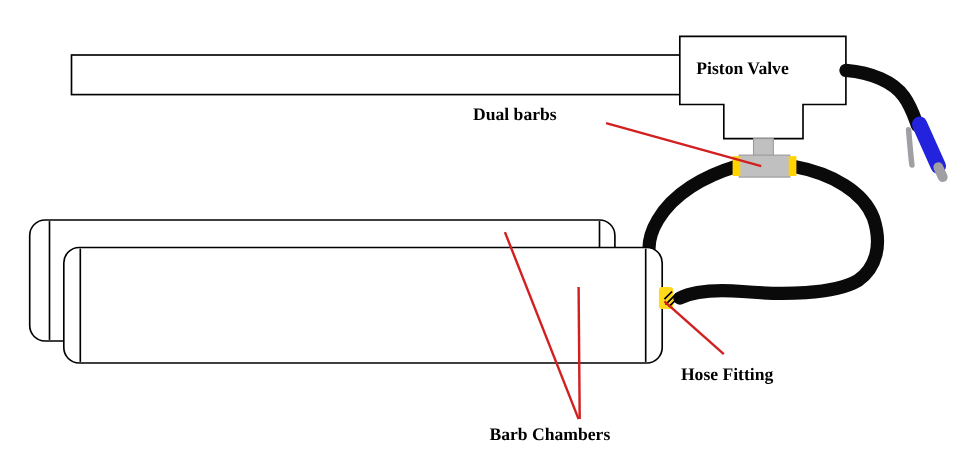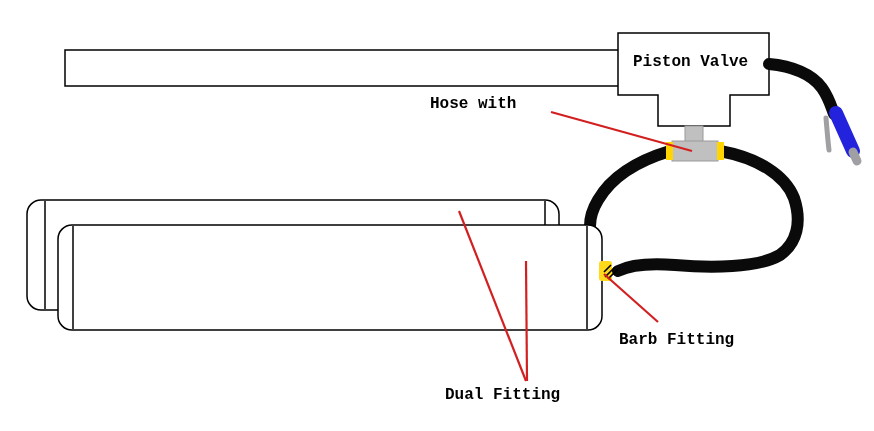--- a/index.html
+++ b/index.html
@@ -6,21 +6,21 @@
     margin: 0;
     padding: 0;
     background: #ffffff;
   }
   #stage {
     position: relative;
     width: 874px;
     height: 431px;
     background: var(--canvas-white, #ffffff);
     overflow: hidden;
-    font-family: Liberation Mono, monospace;
+    font-family: Liberation Serif, serif;
   }
   #drawing {
     position: absolute;
     left: 0;
     top: 0;
   }
   .label {
     position: absolute;
     font-weight: bold;
     font-size: 16px;
@@ -132,20 +132,20 @@
       <line x1="551" y1="112" x2="692" y2="151" class="annot"></line>
       <line x1="658" y1="322" x2="604" y2="274" class="annot"></line>
       <line x1="459" y1="211" x2="526" y2="381" class="annot"></line>
       <line x1="526" y1="261" x2="527" y2="381" class="annot"></line>
     </g>
   </svg>
 
   <div class="label" style="left:633px; top:52px;">Piston Valve</div>
 
   <div class="label" style="left:430px; top:94px;">
-    <span style="display:block;">Hose with</span>
+    <span style="display:block;">Dual barbs</span>
   </div>
 
-  <div class="label" style="left:619px; top:330px;">Barb Fitting</div>
+  <div class="label" style="left:619px; top:330px;">Hose Fitting</div>
 
-  <div class="label" style="left:445px; top:385px;">Dual Fitting</div>
+  <div class="label" style="left:445px; top:385px;">Barb Chambers</div>
 
 </div>
 
 </body></html>

